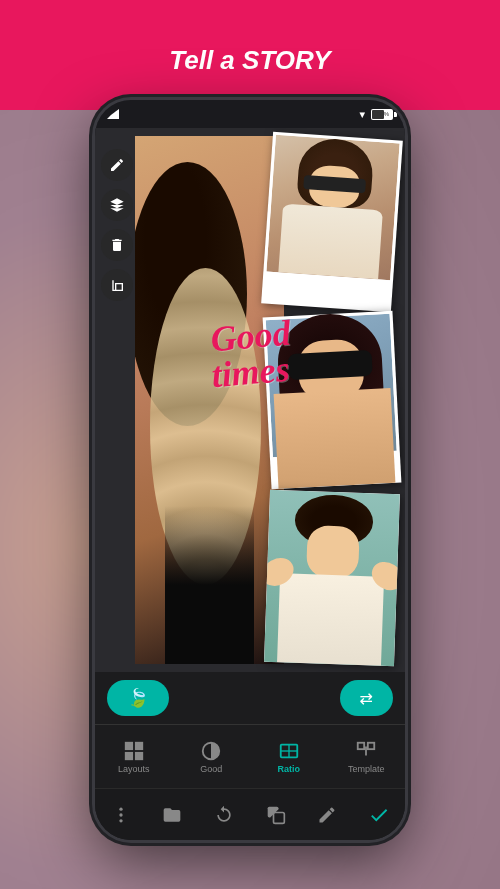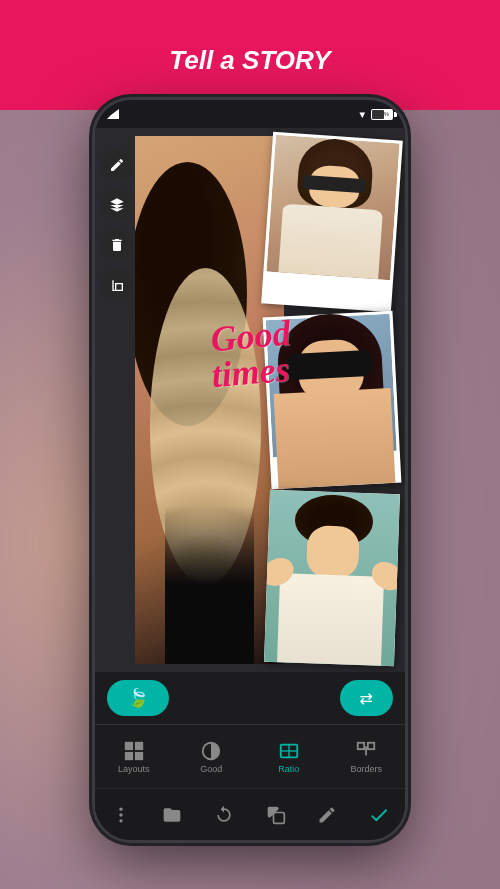--- a/index.html
+++ b/index.html
@@ -249,20 +249,21 @@
       align-items: center;
       justify-content: center;
     }
     .tool-label {
       font-size: 9px;
       color: #888;
       text-align: center;
     }
     .tool-item.active .tool-label {
       color: #00b5a5;
+      font-weight: bold;
     }
 
     
     .action-bar {
       height: 52px;
       background: #1a1a1c;
       display: flex;
       align-items: center;
       justify-content: space-around;
       border-top: 1px solid #2a2a2a;
@@ -516,21 +517,21 @@
         <span class="tool-label" style="color:#00b5a5;">Ratio</span>
       </div>
       <div class="tool-item">
         <div class="tool-icon-wrap">
           <svg width="22" height="22" viewBox="0 0 24 24" fill="none" stroke="#888" stroke-width="2">
               <rect x="3" y="3" width="7" height="7"></rect>
               <rect x="14" y="3" width="7" height="7"></rect>
               <line x1="12" y1="7" x2="12" y2="17" stroke="#888" stroke-width="2"></line>
             </svg>
         </div>
-        <span class="tool-label">Borders</span>
+        <span class="tool-label">Template</span>
       </div>
     </div>
 
     <div class="action-bar">
       <div class="action-btn">
         <svg width="20" height="20" viewBox="0 0 24 24" fill="#888">
             <circle cx="12" cy="5" r="2"></circle>
             <circle cx="12" cy="12" r="2"></circle>
             <circle cx="12" cy="19" r="2"></circle>
           </svg>

